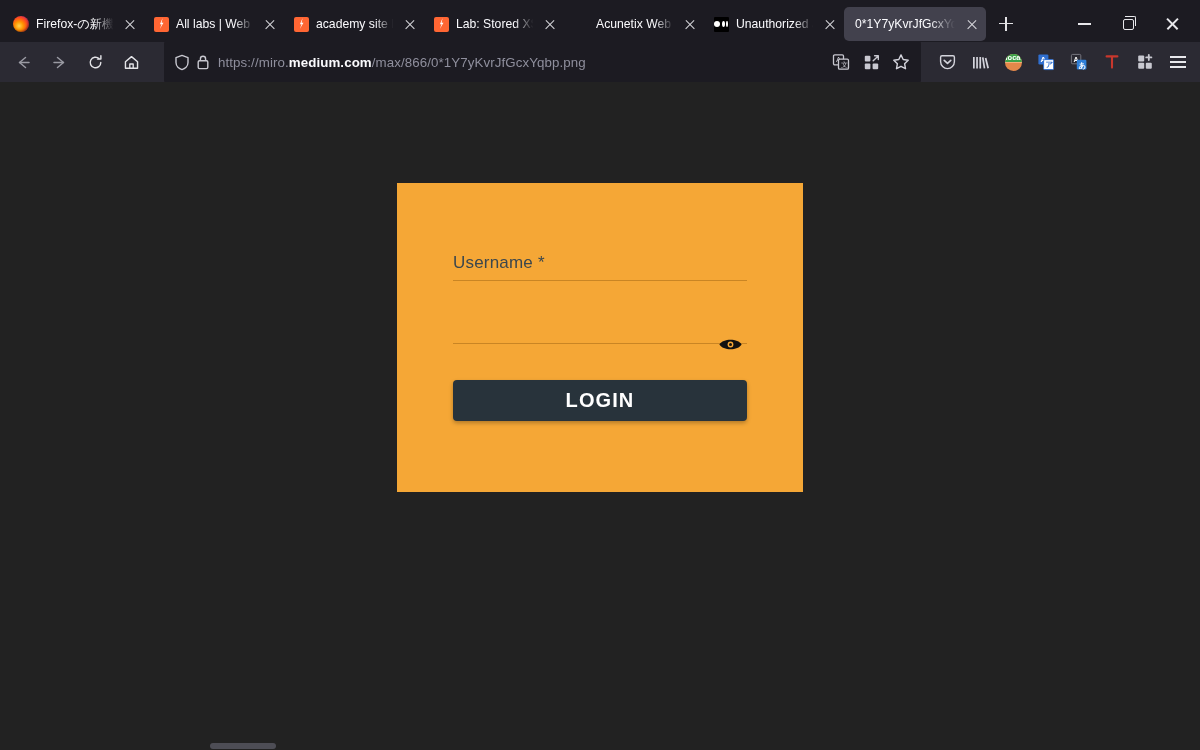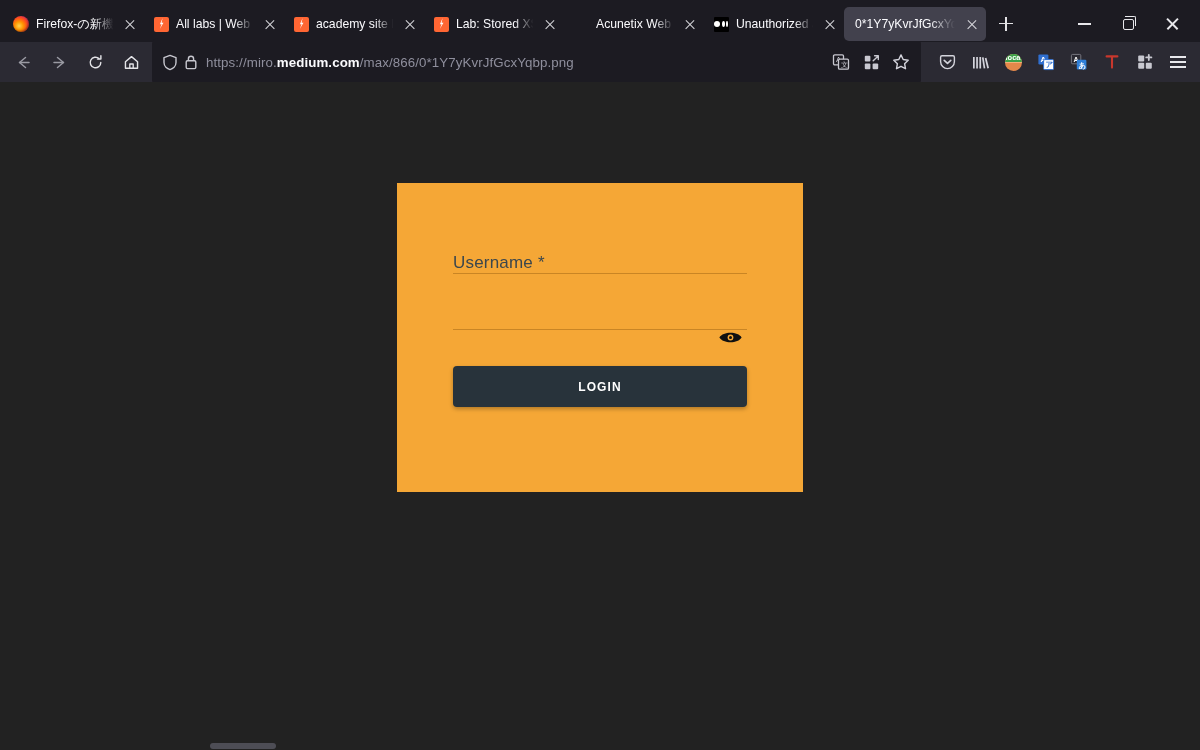--- a/index.html
+++ b/index.html
@@ -190,21 +190,21 @@
   }
   .navbtn svg { display: block; }
 
   .urlbar {
     flex: 1 1 auto;
     height: 48px;
     background: #1c1b22;
     border-radius: 6px;
     display: flex;
     align-items: center;
-    margin: 0 8px 0 2px;
+    margin: 0 8px 0 14px;
     padding: 0 6px 0 10px;
     gap: 8px;
     min-width: 0;
   }
   .url-text {
     flex: 1 1 auto;
     font-size: 13.3px;
     color: #8f8f9d;
     white-space: nowrap;
     overflow: hidden;
@@ -285,20 +285,21 @@
   }
 
   .form {
     width: 294px;
     margin-top: 70px;
   }
 
   .field {
     position: relative;
     border-bottom: 1.5px solid #c98524;
+    padding-bottom: 7px;
   }
   .field + .field { margin-top: 55px; }
 
   .field-label {
     font-size: 17px;
     color: #3b474d;
     letter-spacing: .2px;
     font-family: "Liberation Sans", sans-serif;
   }
 
@@ -313,21 +314,21 @@
     justify-content: center;
   }
 
   .login-btn {
     display: block;
     width: 294px;
     height: 41px;
     margin-top: 36px;
     background: #28333b;
     color: #ffffff;
-    font-size: 12px;
+    font-size: 20px;
     font-weight: 700;
     letter-spacing: 1.1px;
     border: none;
     border-radius: 4px;
     box-shadow: 0 2px 4px rgba(0,0,0,.28);
     font-family: "Liberation Sans", sans-serif;
     cursor: pointer;
   }
 
   

